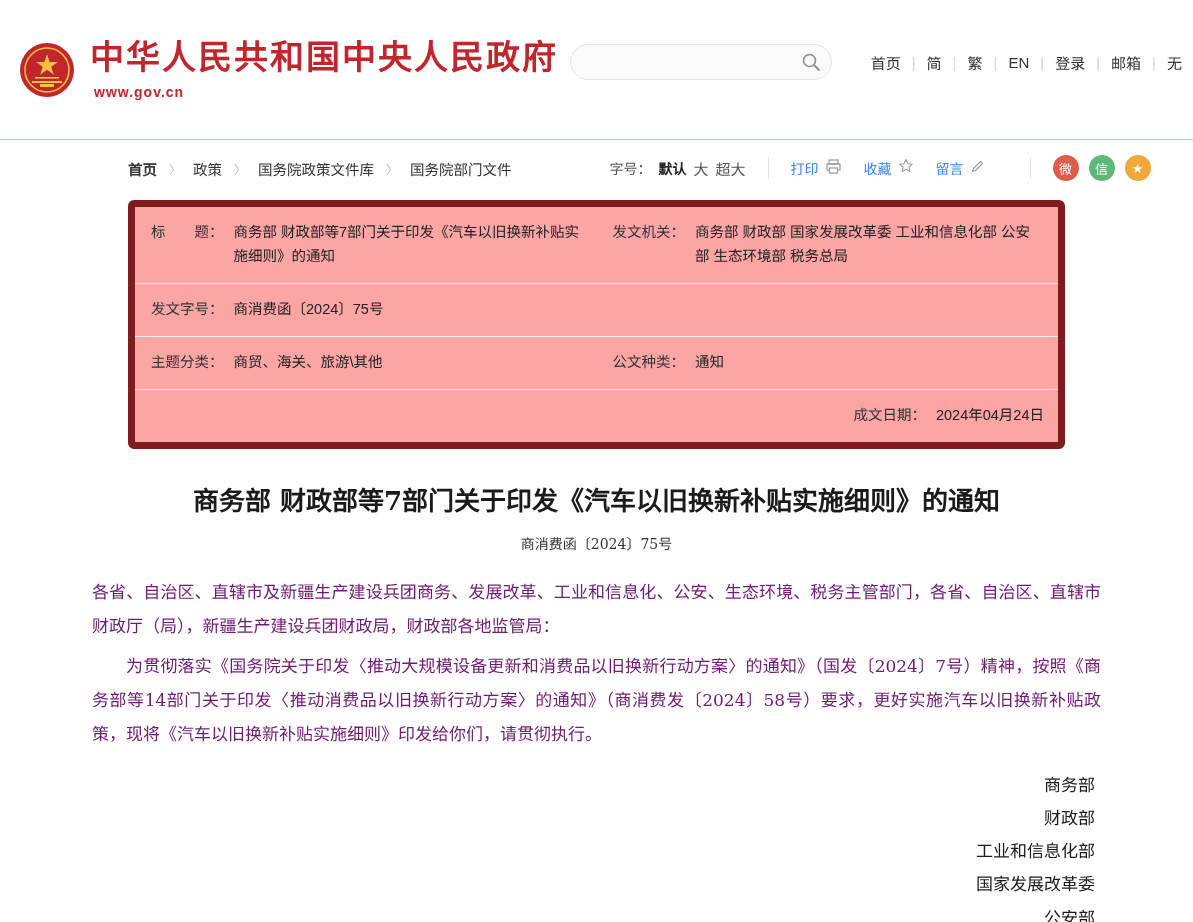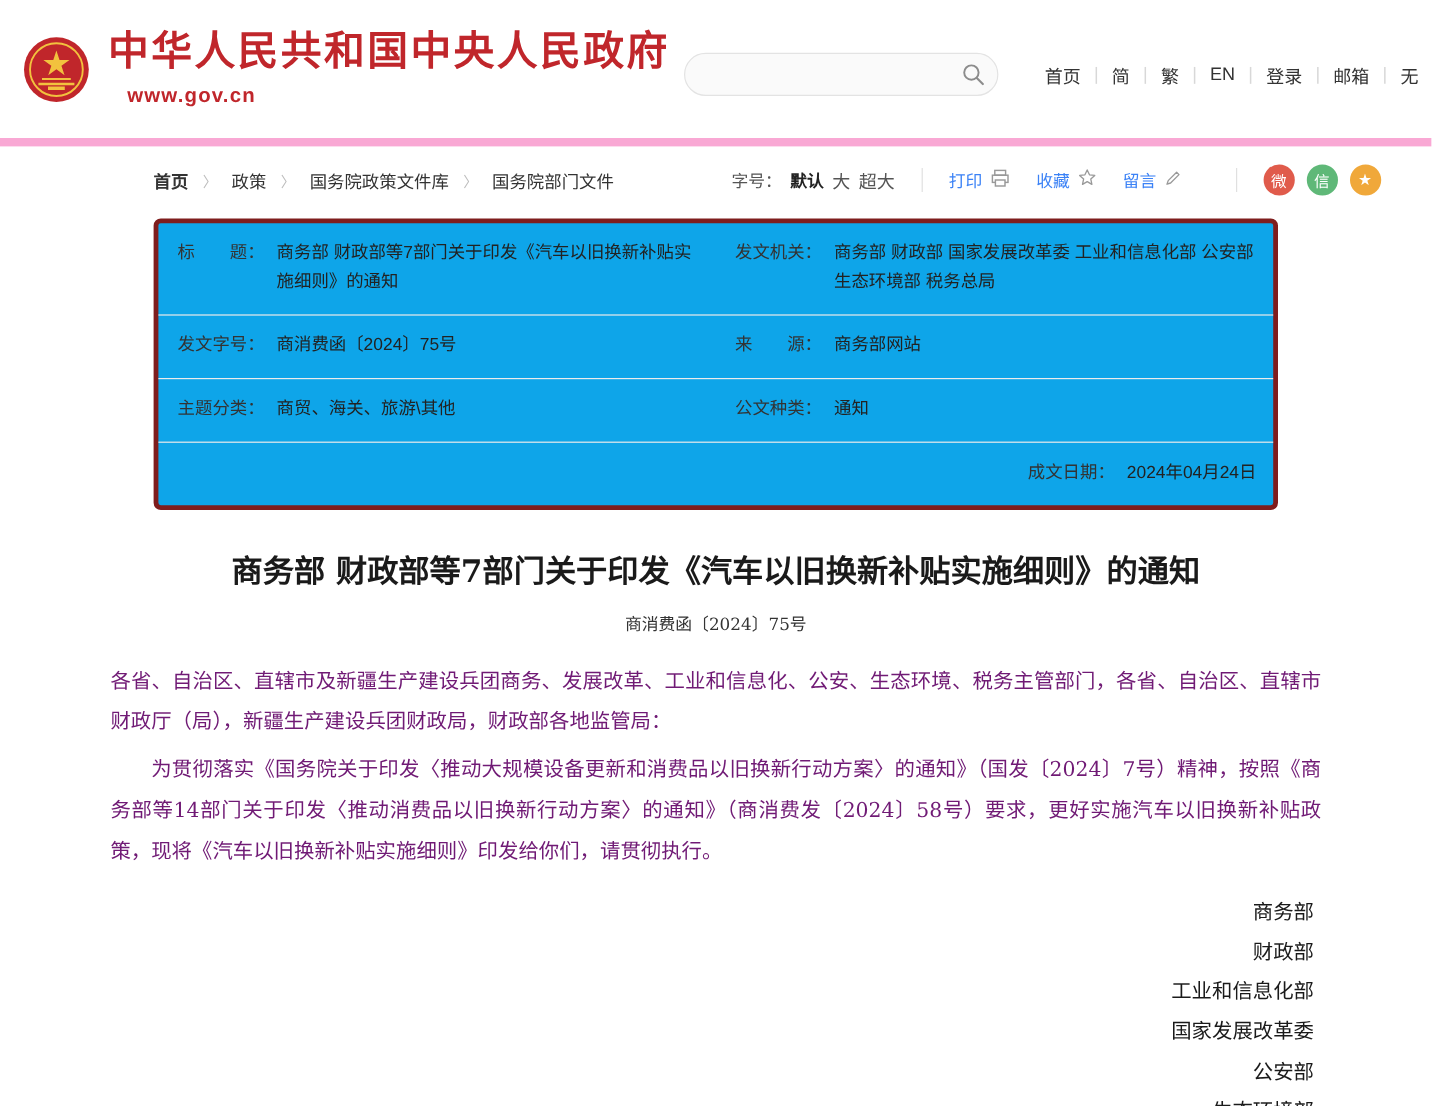--- a/index.html
+++ b/index.html
@@ -11,22 +11,22 @@
   }
   body {
     width: 1193px;
     height: 922px;
     overflow: hidden;
     position: relative;
   }
 
   
   .site-header {
-    height: 122px;
-    border-bottom: 7px solid #f9a8d4;
+    height: 140px;
+    border-bottom: 1px solid #f9a8d4;
     display: flex;
     align-items: center;
     padding: 0 18px 0 14px;
     position: relative;
   }
   .emblem {
     width: 58px;
     height: 58px;
     margin-left: 4px;
     margin-right: 14px;
@@ -42,25 +42,25 @@
   .brand-title {
     color: #c0262b;
     font-size: 34px;
     font-weight: bold;
     letter-spacing: 2px;
     line-height: 1.1;
     font-family: "DejaVu Sans", "Liberation Sans", sans-serif;
   }
   .brand-url {
     color: #c0262b;
-    font-size: 17px;
+    font-size: 14px;
     font-weight: bold;
     letter-spacing: 1px;
     margin-top: 7px;
-    margin-left: 16px;
+    margin-left: 4px;
   }
   .header-right {
     position: absolute;
     right: 0;
     top: 44px;
     display: flex;
     align-items: center;
   }
   .search-box {
     width: 262px;
@@ -146,23 +146,23 @@
     display: inline-flex; align-items: center; justify-content: center;
     color: #fff; font-size: 13px;
   }
   .sc-weibo { background: #e05b4b; }
   .sc-wechat { background: #5fb878; }
   .sc-fav { background: #f0a83a; }
 
   
   .meta-card {
     margin: 4px 128px 0 128px;
-    border: 4px solid #7f1d1d;
+    border: 7px solid #7f1d1d;
     border-radius: 6px;
-    background: #0ea5e9;
+    background: #fca5a5;
     font-size: 14.5px;
     color: #333;
   }
   .meta-row {
     display: flex;
     border-bottom: 1px solid #ececec;
   }
   .meta-row:last-child { border-bottom: none; }
   .meta-cell {
     display: flex;
@@ -334,24 +334,20 @@
       <span class="meta-label">发文机关：</span>
       <span class="meta-value">商务部 财政部 国家发展改革委 工业和信息化部 公安部 生态环境部 税务总局</span>
     </div>
   </div>
 
   <div class="meta-row">
     <div class="meta-cell half">
       <span class="meta-label">发文字号：</span>
       <span class="meta-value">商消费函〔2024〕75号</span>
     </div>
-    <div class="meta-cell half">
-      <span class="meta-label">来　　源：</span>
-      <span class="meta-value">商务部网站</span>
-    </div>
   </div>
 
   <div class="meta-row">
     <div class="meta-cell half">
       <span class="meta-label">主题分类：</span>
       <span class="meta-value">商贸、海关、旅游\其他</span>
     </div>
     <div class="meta-cell half">
       <span class="meta-label">公文种类：</span>
       <span class="meta-value">通知</span>

